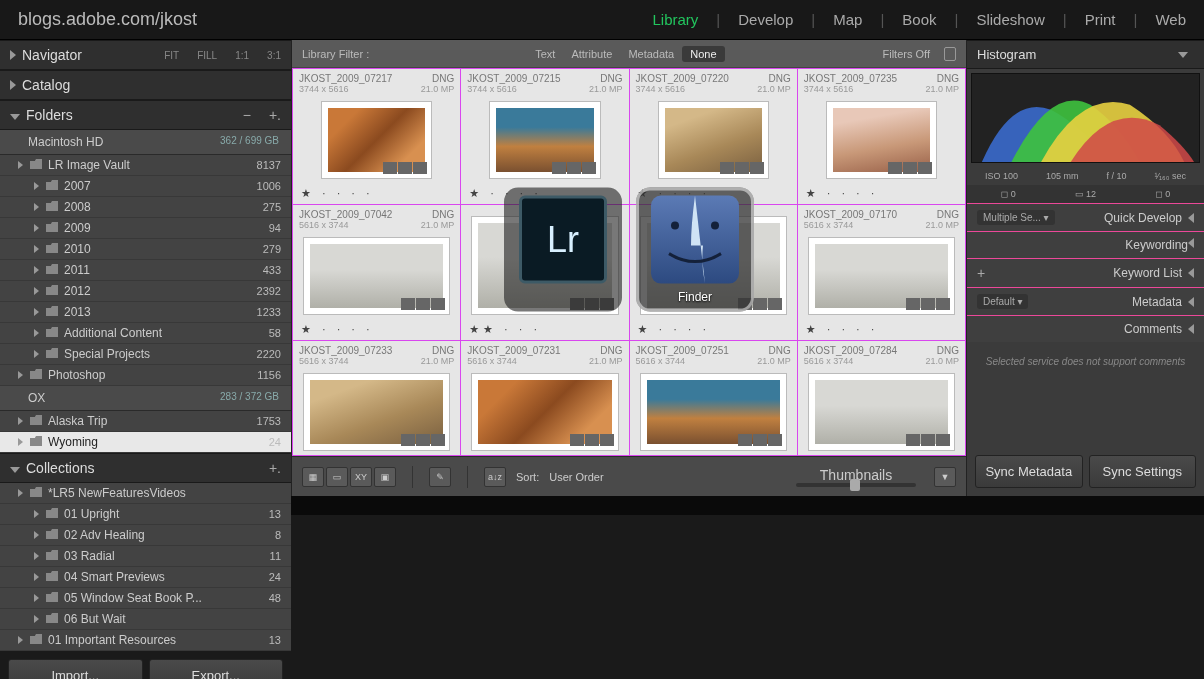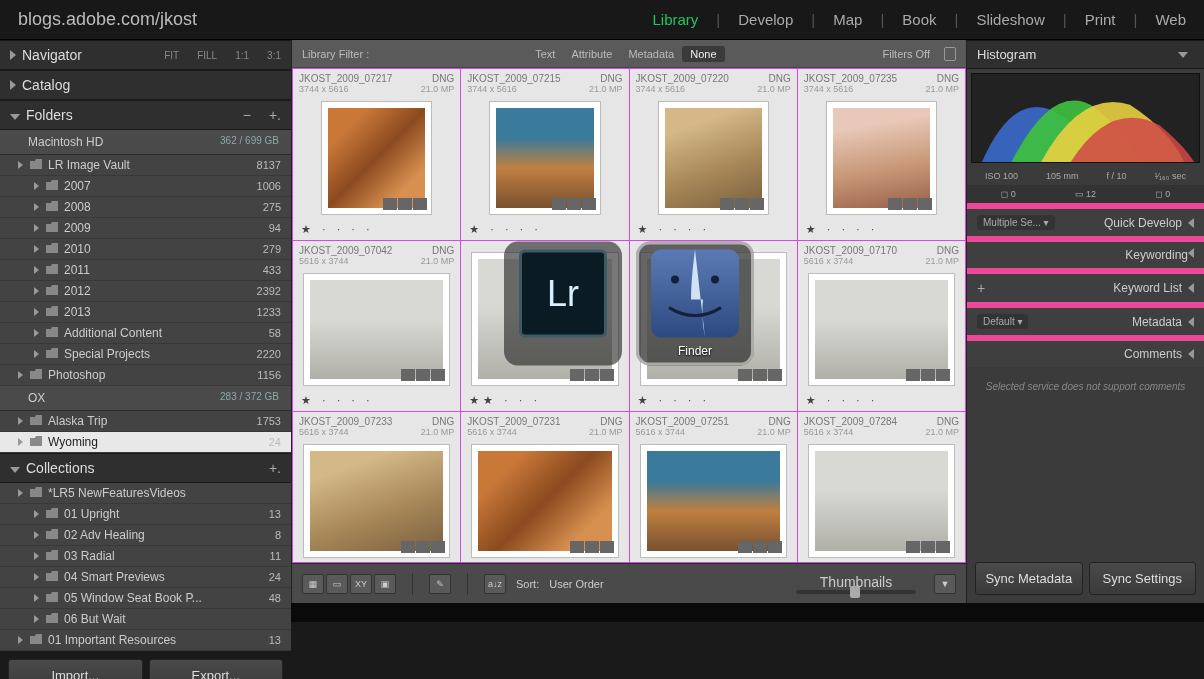--- a/index.html
+++ b/index.html
@@ -3,21 +3,21 @@
 <meta charset="utf-8">
 <style>
 * { margin:0; padding:0; box-sizing:border-box; font-family:"Helvetica Neue",Arial,sans-serif; }
 body { background:#1a1a1a; color:#ccc; width:1204px; height:679px; overflow:hidden; font-size:12px; }
 .topbar { height:40px; background:#181818; display:flex; align-items:center; padding:0 18px; justify-content:space-between; border-bottom:1px solid #000; }
 .url { color:#bbb; font-size:18px; }
 .modules { display:flex; gap:18px; color:#aaa; font-size:15px; }
 .modules span { cursor:pointer; }
 .modules .active { color:#22c55e; font-weight:500; }
 .modules .sep { color:#555; }
-.app { display:flex; height:563px; }
+.app { display:flex; height:456px; }
 .panel-left { width:292px; background:#3b3b3b; display:flex; flex-direction:column; border-right:1px solid #222; }
 .panel-right { width:238px; background:#3b3b3b; display:flex; flex-direction:column; border-left:1px solid #222; }
 .center { flex:1; background:#e8e8e8; display:flex; flex-direction:column; }
 .section-head { background:#2f2f2f; padding:6px 10px; display:flex; justify-content:space-between; align-items:center; border-top:1px solid #1a1a1a; border-bottom:1px solid #1a1a1a; font-size:14px; color:#ddd; }
 .section-head .meta { font-size:10px; color:#888; display:flex; gap:18px; }
 .disclose { display:inline-block; width:0; height:0; border-top:5px solid transparent; border-bottom:5px solid transparent; border-left:6px solid #999; margin-right:6px; }
 .disclose.down { border-left:5px solid transparent; border-right:5px solid transparent; border-top:6px solid #999; border-bottom:none; margin-right:6px; }
 .drive { background:#4a4a4a; padding:5px 12px 5px 28px; display:flex; justify-content:space-between; font-size:12px; color:#ccc; border-bottom:1px solid #2a2a2a; }
 .drive .stat { font-size:10px; color:#8aa; }
 .tree { background:#434343; flex-shrink:0; }
@@ -48,21 +48,21 @@
 .tb-btn { width:22px; height:20px; background:#5a5a5a; border:1px solid #333; border-radius:2px; display:flex; align-items:center; justify-content:center; font-size:9px; color:#ccc; cursor:pointer; }
 .tb-sep { width:1px; height:22px; background:#333; margin:0 6px; }
 .tb-label { font-size:11px; color:#ccc; }
 .slider-wrap { display:flex; flex-direction:column; align-items:center; margin-left:auto; margin-right:8px; }
 .slider { width:120px; height:4px; background:#333; border-radius:2px; position:relative; }
 .slider::after { content:''; position:absolute; left:45%; top:-4px; width:10px; height:12px; background:#aaa; border-radius:2px; }
 .right-head { background:#2f2f2f; padding:6px 10px; display:flex; justify-content:space-between; align-items:center; border-top:1px solid #1a1a1a; border-bottom:1px solid #1a1a1a; font-size:13px; color:#ddd; }
 .histogram { height:90px; background:#222; margin:4px; position:relative; border:1px solid #111; }
 .histo-svg { width:100%; height:100%; }
 .histo-meta { display:flex; justify-content:space-around; font-size:9px; color:#aaa; padding:4px; }
-.right-row { background:#3f3f3f; padding:6px 10px; display:flex; justify-content:space-between; align-items:center; border-top:6px solid #ec4899; font-size:12px; color:#ccc; }
+.right-row { background:#3f3f3f; padding:6px 10px; display:flex; justify-content:space-between; align-items:center; border-top:1px solid #ec4899; font-size:12px; color:#ccc; }
 .right-row .tri-l { width:0; height:0; border-top:5px solid transparent; border-bottom:5px solid transparent; border-right:6px solid #999; }
 .dd { font-size:10px; background:#333; color:#aaa; padding:2px 6px; border-radius:3px; }
 .comments { padding:14px; text-align:center; font-size:10px; font-style:italic; color:#888; }
 .sync-bar { display:flex; gap:6px; padding:8px; margin-top:auto; }
 .switcher { position:absolute; left:50%; top:50%; transform:translate(-50%,-60%); display:flex; gap:14px; z-index:10; }
 .app-tile { width:118px; padding:8px; background:rgba(30,30,30,0.6); border-radius:14px; display:flex; flex-direction:column; align-items:center; gap:6px; }
 .app-tile.selected { box-shadow:0 0 0 3px rgba(255,255,255,0.5) inset; background:rgba(50,50,50,0.75); }
 .app-icon { width:88px; height:88px; border-radius:6px; display:flex; align-items:center; justify-content:center; font-size:36px; font-weight:300; }
 .lr-icon { background:#0a1b24; color:#d8f0ff; border:3px solid #3d5a66; }
 .finder-icon { background:linear-gradient(#5b7ab5,#2d4a80); position:relative; border-radius:10px; }

